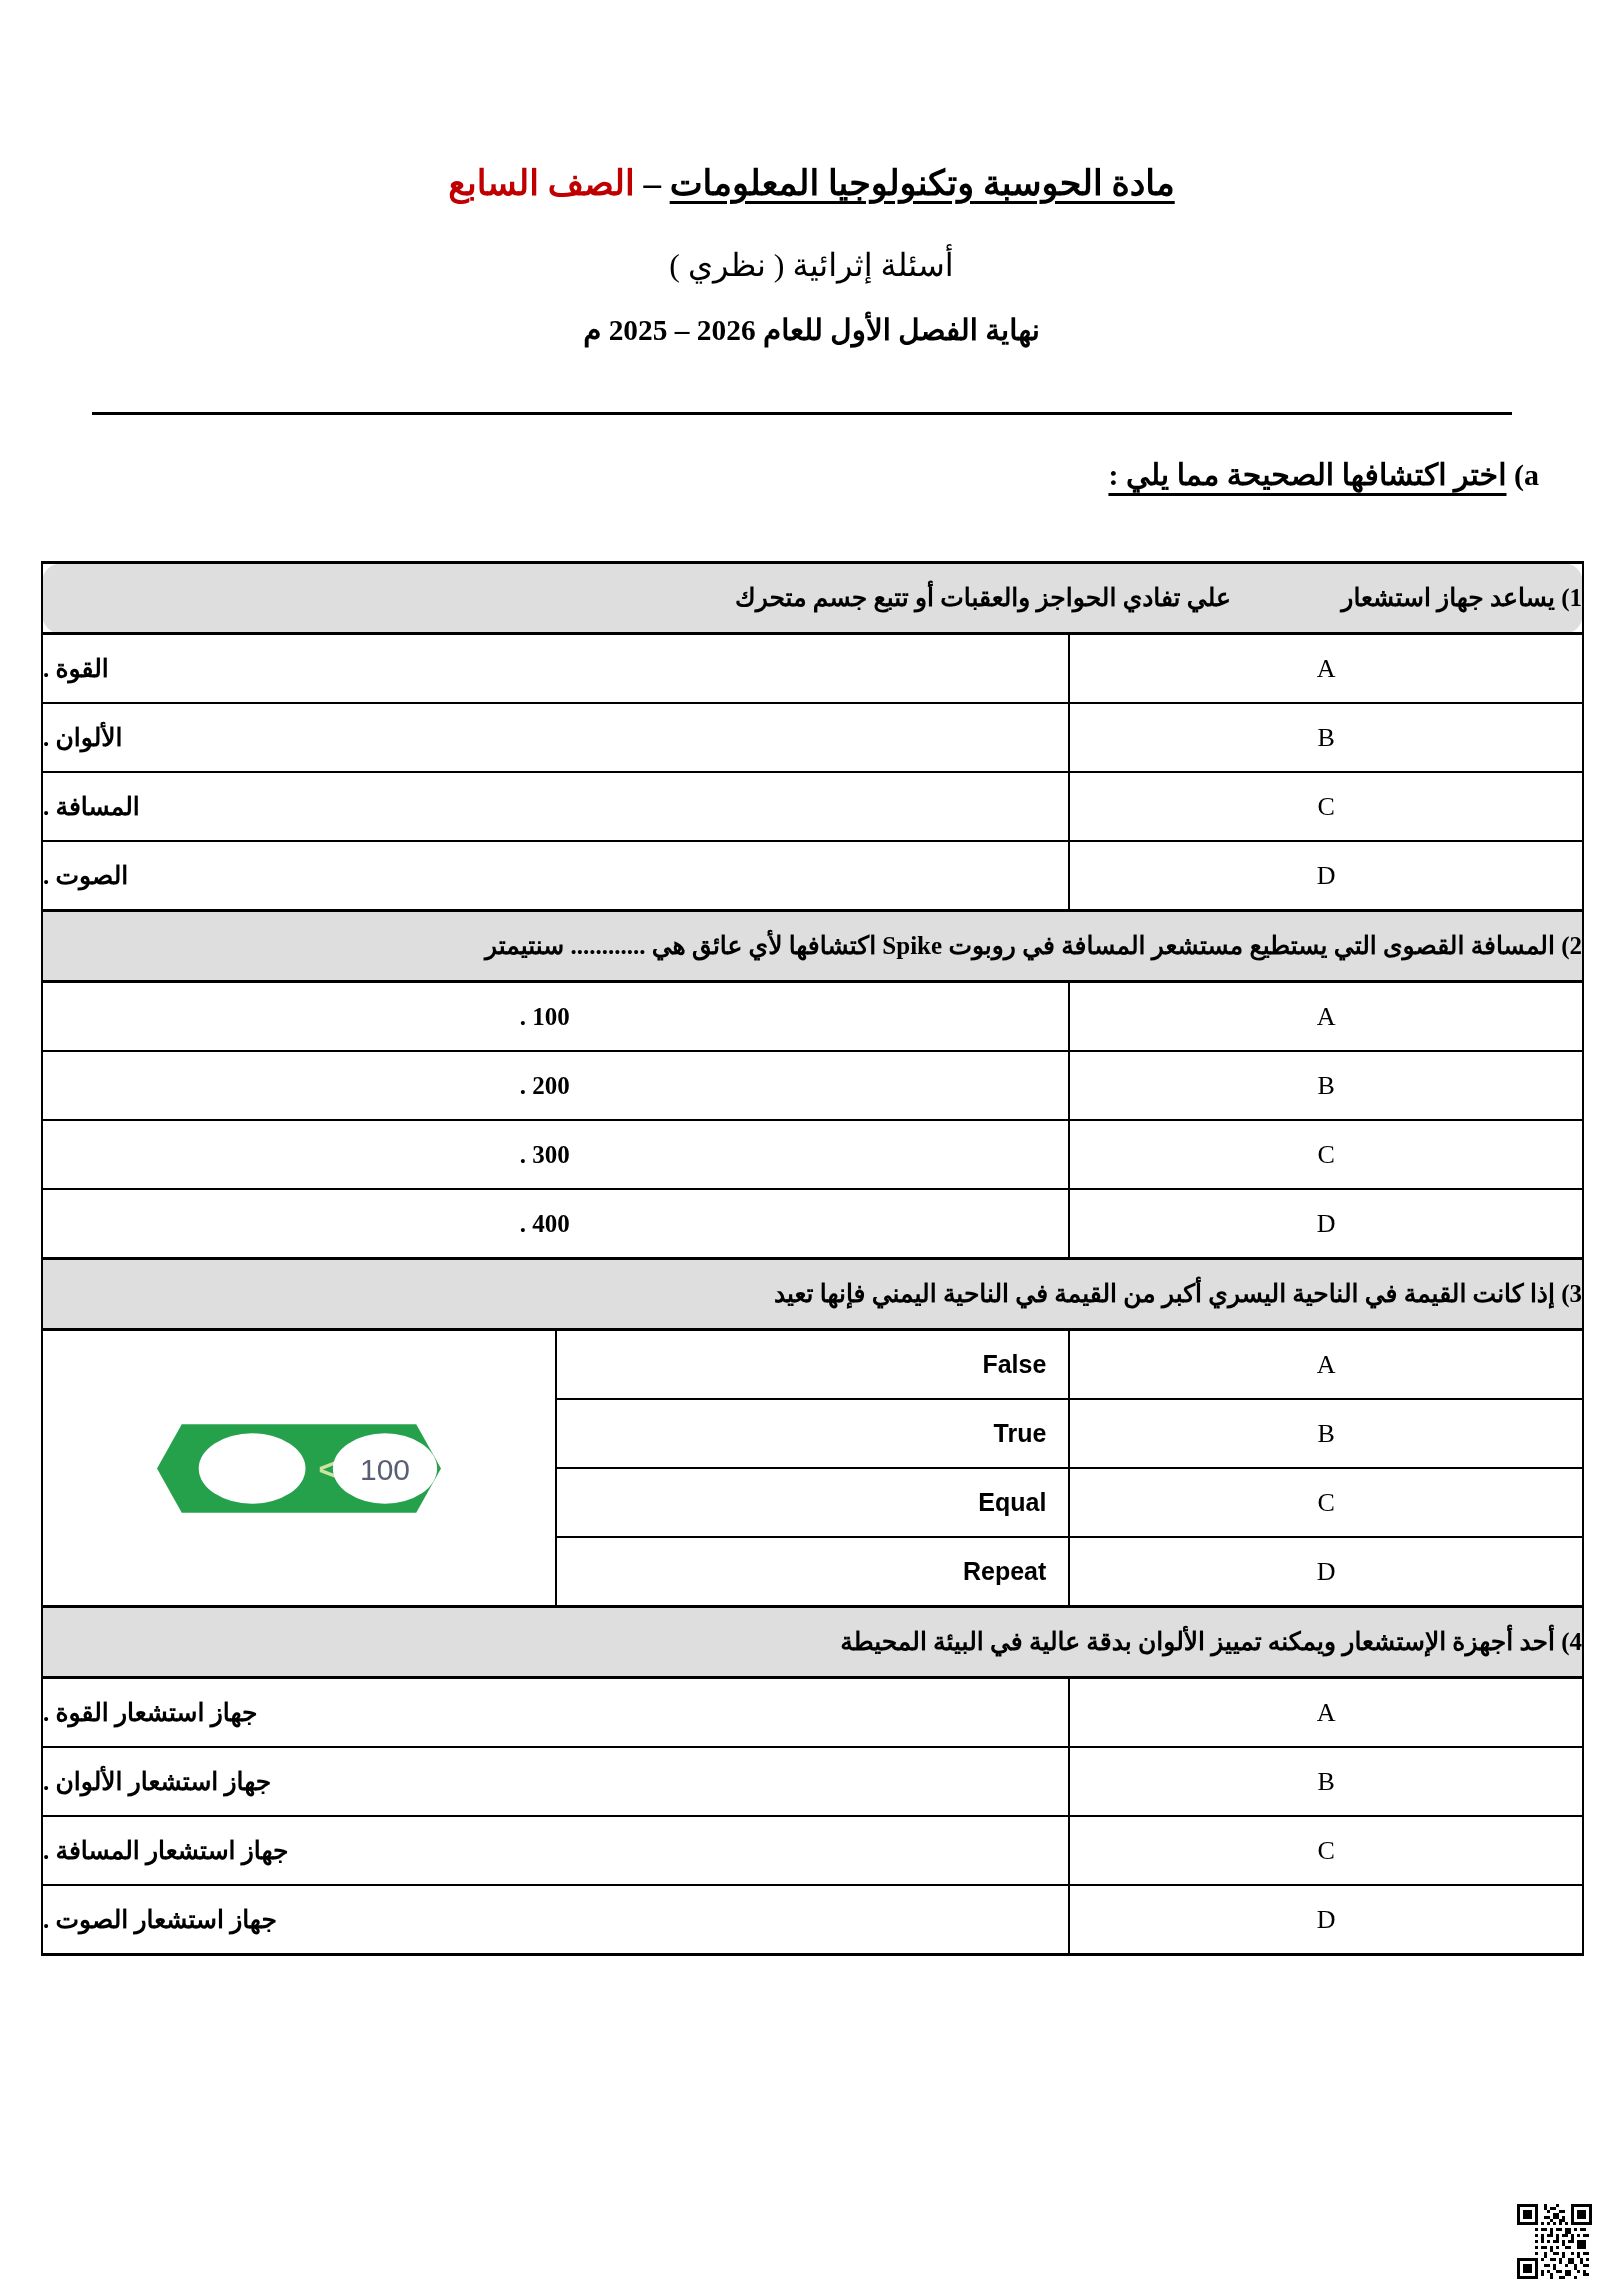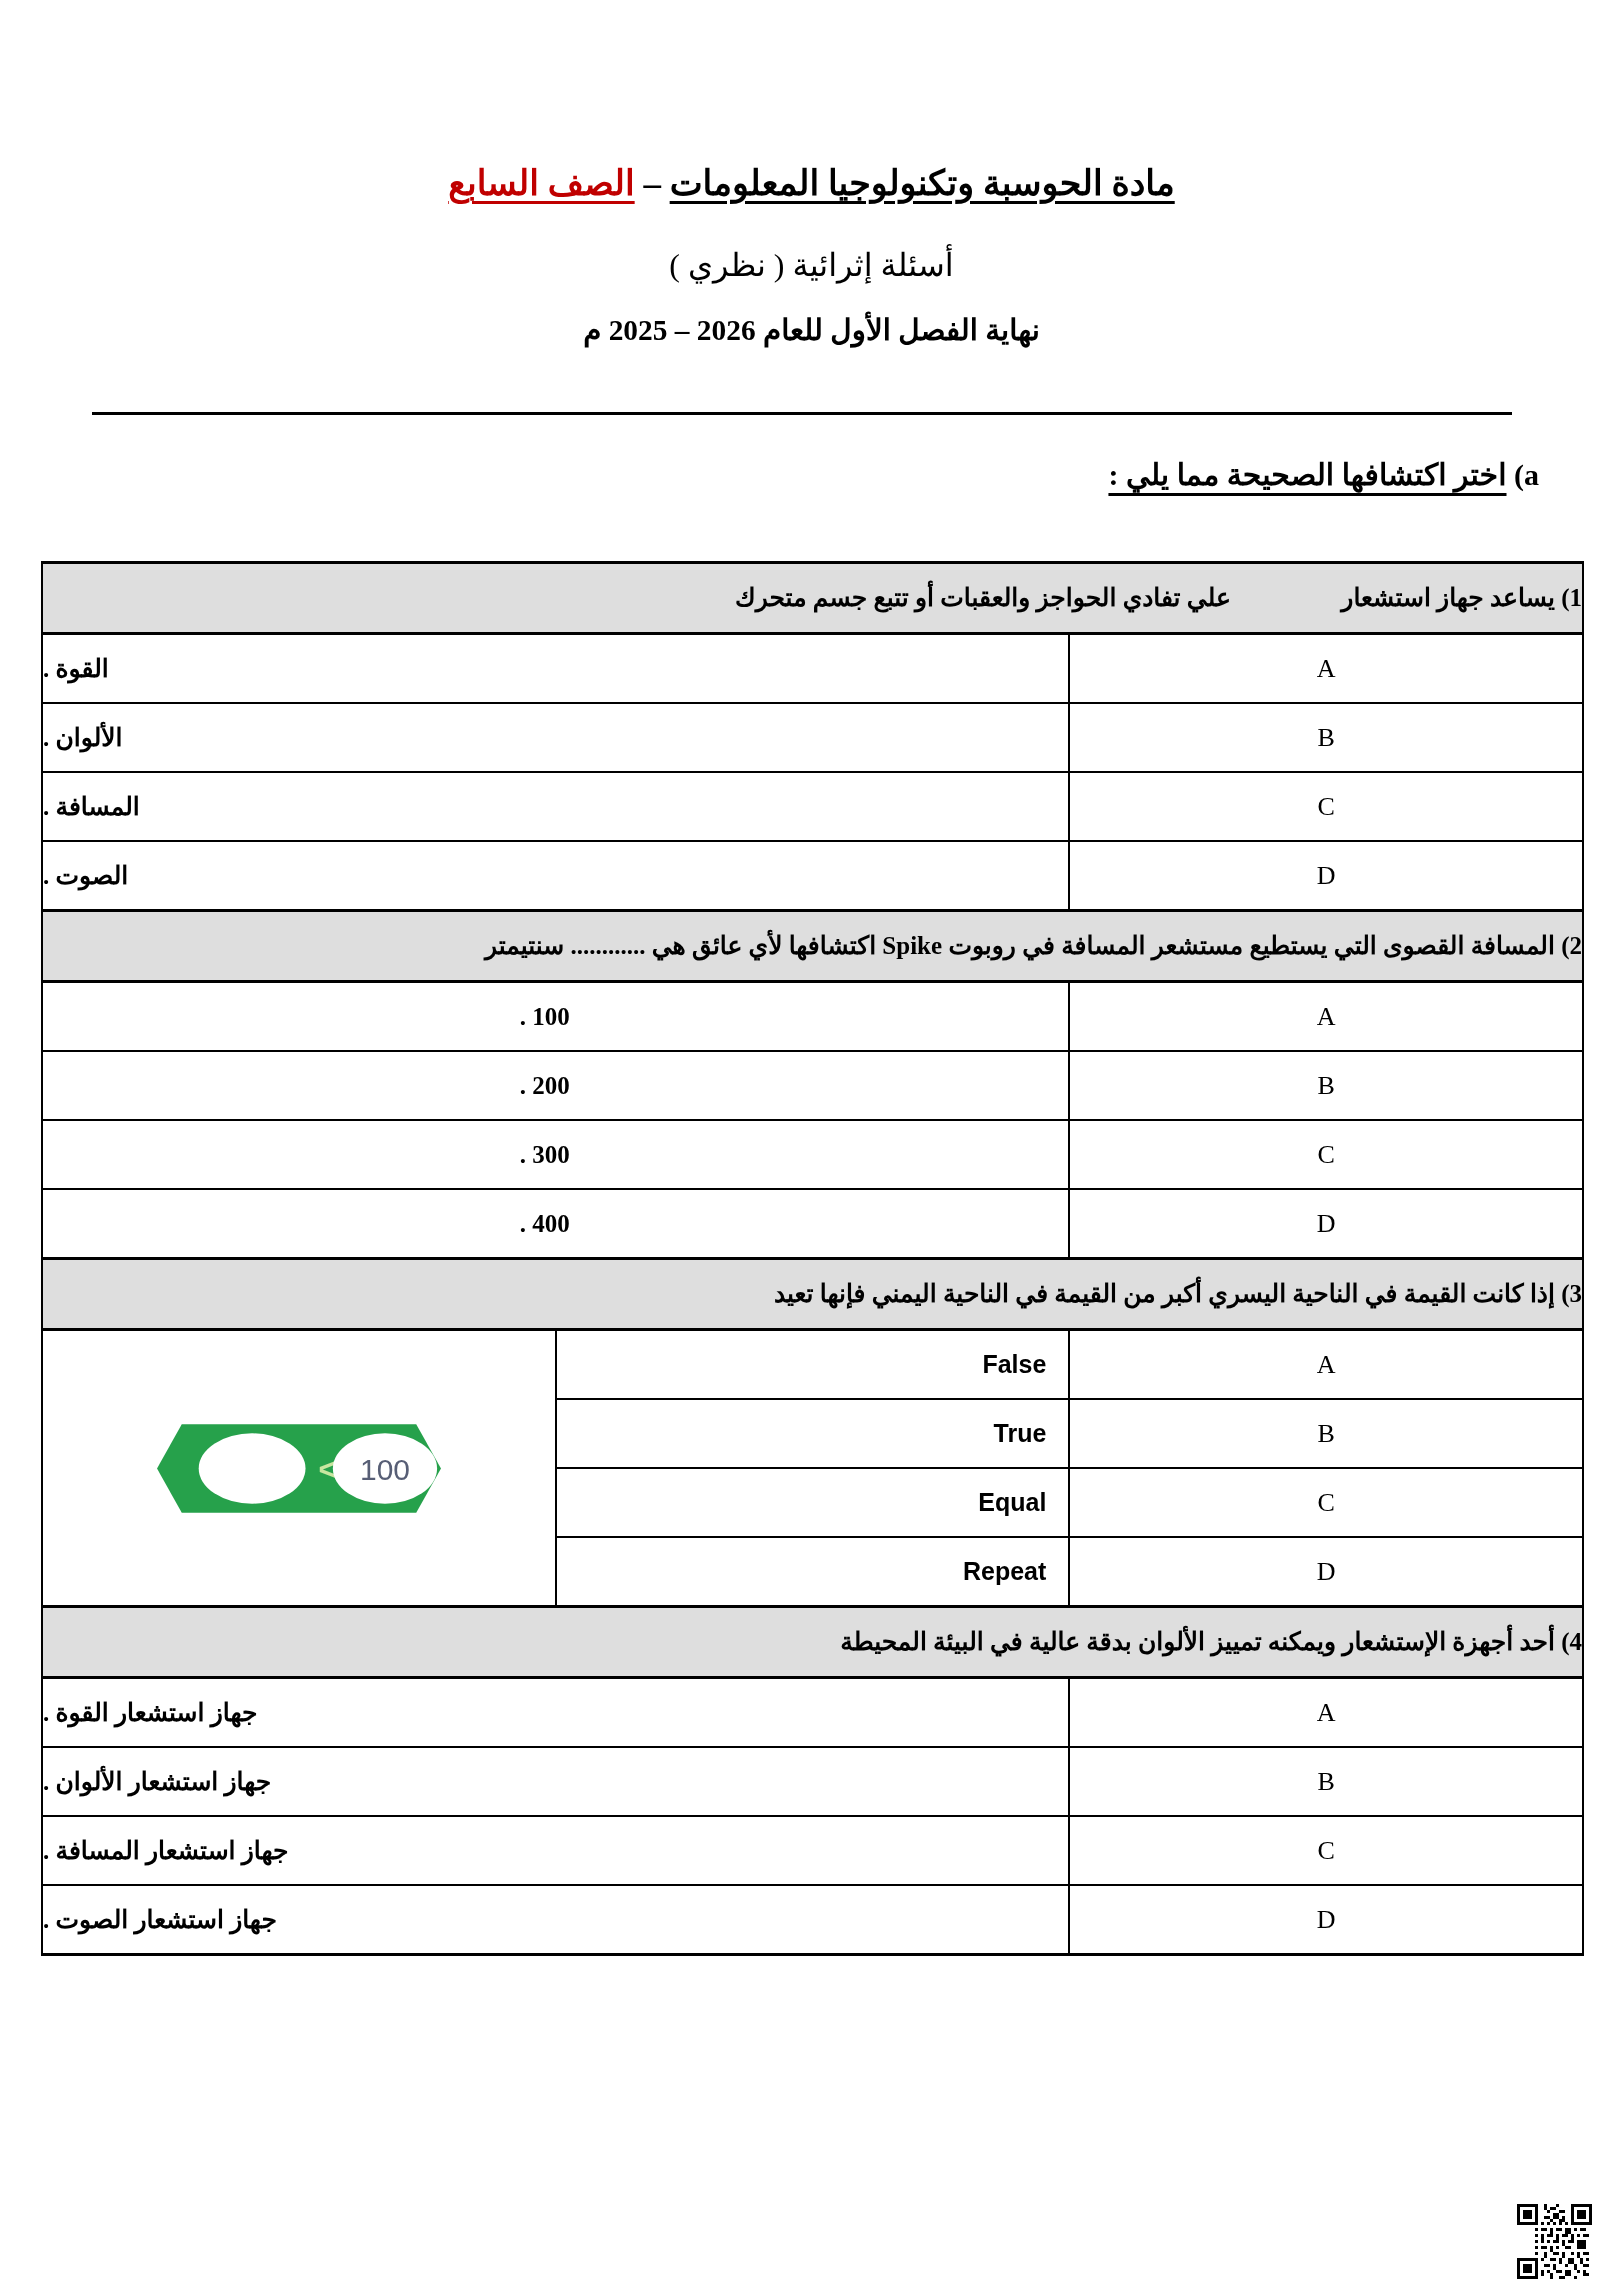--- a/index.html
+++ b/index.html
@@ -39,21 +39,20 @@
     white-space: nowrap;
   }
   .title-main {
     text-decoration: underline;
     text-underline-offset: 5.9px;
     text-decoration-thickness: 2.6px;
     color: #000000;
   }
   .title-grade {
     color: #c00000;
-    text-decoration: underline;
     text-underline-offset: 5.9px;
     text-decoration-thickness: 2.6px;
     margin-top: 40px;
   }
   .title-dash {
     color: #000000;
   }
 
   .title-line-2 {
     font-size: 32px;
@@ -116,20 +115,21 @@
   }
 
   tr.question-row td {
     background: #dedede;
     height: 68px;
     border-top-width: 3.9px;
     border-bottom-width: 3.9px;
   }
   tr.question-row.first td {
     border-top-width: 3.3px;
+    border-radius: 20px;
   }
 
   .qcell {
     padding: 3.9px 17px 6.5px 17px;
     font-size: 25px;
     font-weight: bold;
     direction: rtl;
     text-align: right;
     line-height: 1.35;
     white-space: nowrap;

